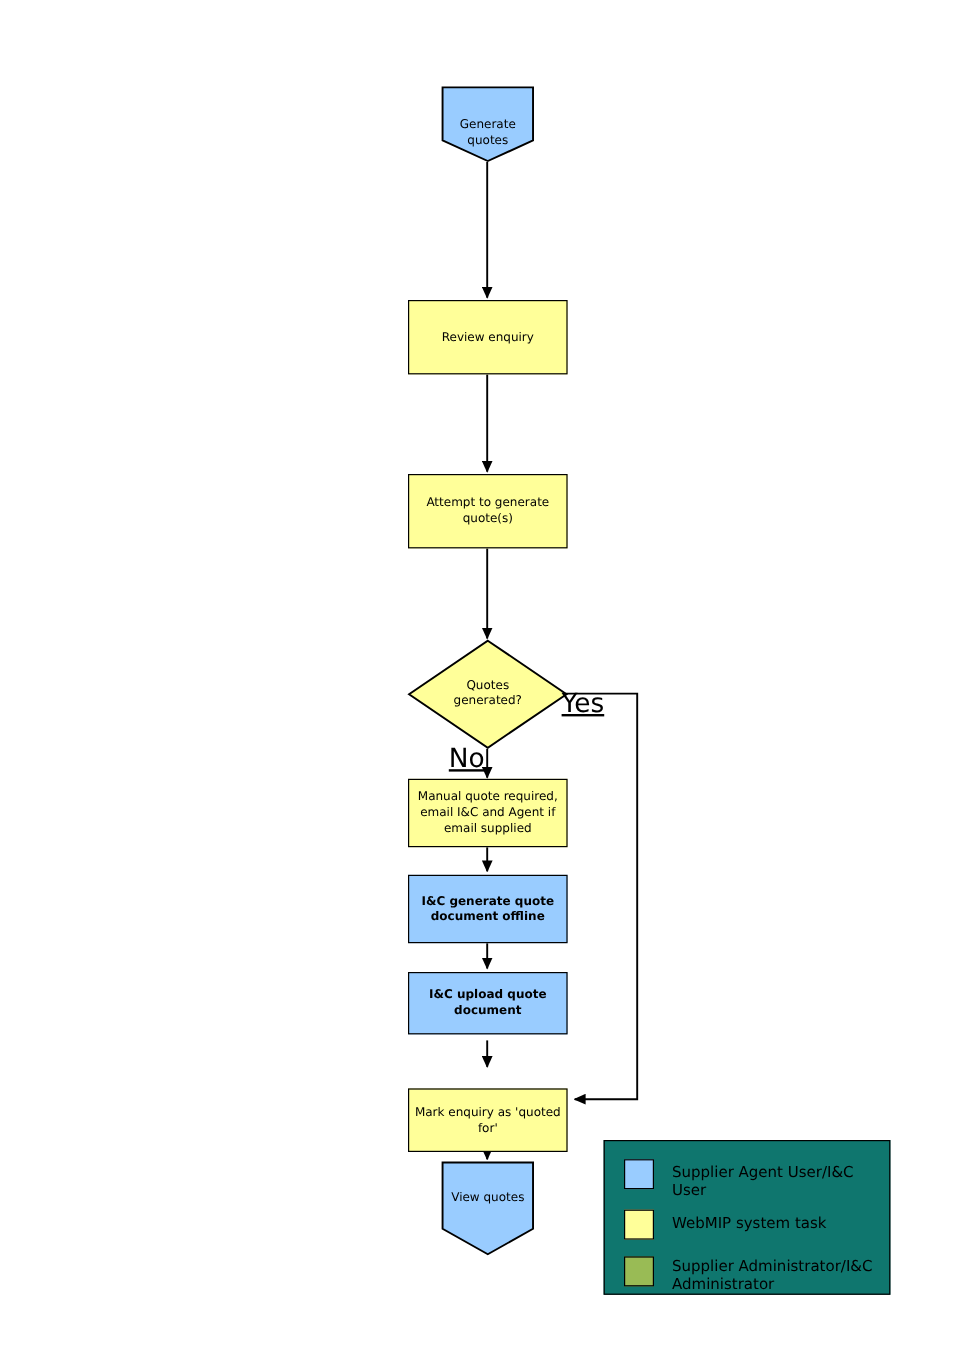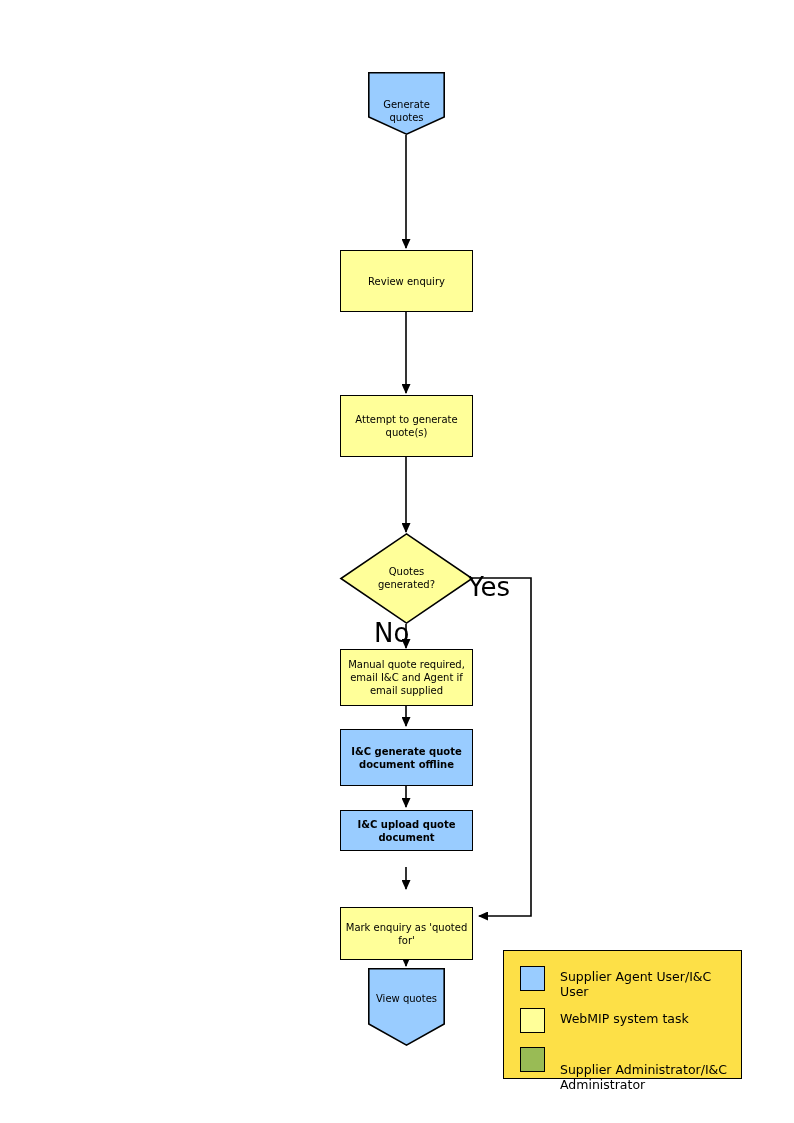--- a/index.html
+++ b/index.html
@@ -75,32 +75,33 @@
     left: 0;
     width: 100%;
     text-align: center;
     font-size: 10px;
     line-height: 13px;
     color: #000;
     white-space: pre-line;
   }
   .edge-label {
     position: absolute;
-    font-size: 26px;
+    font-size: 22px;
     line-height: 22px;
     color: #000;
     font-family: "DejaVu Sans", sans-serif;
     z-index: 4;
     white-space: nowrap;
+    text-decoration: underline;
   }
   .legend {
     position: absolute;
     box-sizing: border-box;
     border: 1.4px solid #000;
-    background: #fde047;
+    background: #0f766e;
     z-index: 5;
   }
   .legend-row {
     position: absolute;
     display: flex;
     align-items: flex-start;
   }
   .legend-swatch {
     width: 25px;
     height: 25px;
@@ -178,21 +179,21 @@
   <span class="label">Manual quote required,
 email I&amp;C and Agent if
 email supplied</span>
 </div>
 
 <div class="node rect fill-blue" style="left:340px; top:729px; width:133px; height:57px;">
   <span class="label">I&amp;C generate quote
 document offline</span>
 </div>
 
-<div class="node rect fill-blue" style="left:340px; top:810px; width:133px; height:41px;">
+<div class="node rect fill-blue" style="left:340px; top:810px; width:133px; height:52px;">
   <span class="label">I&amp;C upload quote
 document</span>
 </div>
 
 <div class="node rect fill-yellow" style="left:340px; top:891px; width:133px; height:53px;margin-top:16px;">
   <span class="label">Mark enquiry as 'quoted for'</span>
 </div>
 
 <div class="pent-wrap" style="left:368px; top:968px; width:77px; height:78px;">
   <svg width="77" height="78" viewBox="0 0 77 78">
@@ -205,16 +206,16 @@
   <div class="legend-row" style="left:16px; top:15px;">
     <span class="legend-swatch" style="background:#9cf;"></span>
     <span class="legend-text">Supplier Agent User/I&amp;C User</span>
   </div>
   <div class="legend-row" style="left:16px; top:57px;">
     <span class="legend-swatch" style="background:#ffff99;"></span>
     <span class="legend-text">WebMIP system task</span>
   </div>
   <div class="legend-row" style="left:16px; top:96px;">
     <span class="legend-swatch" style="background:#9b5;"></span>
-    <span class="legend-text" style="padding-top:0;margin-top:15px;">Supplier Administrator/I&amp;C
+    <span class="legend-text" style="padding-top:0;">Supplier Administrator/I&amp;C
 Administrator</span>
   </div>
 </div>
 
 </body></html>

